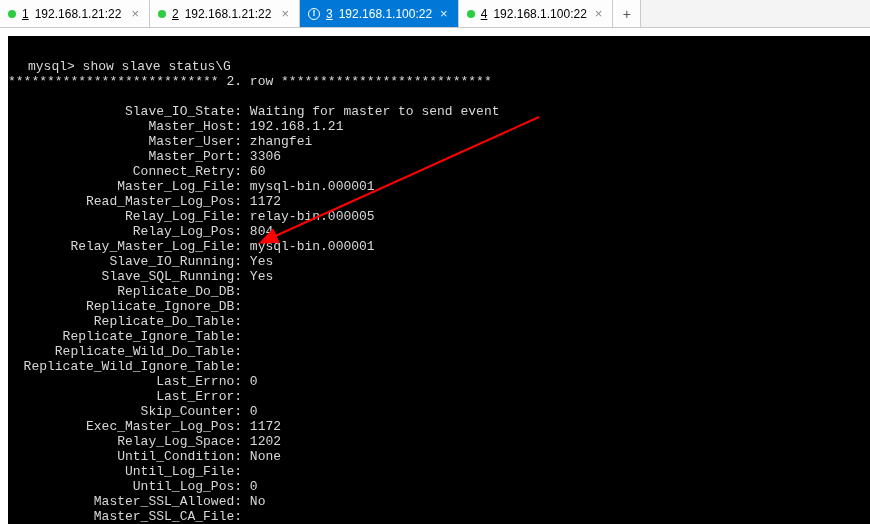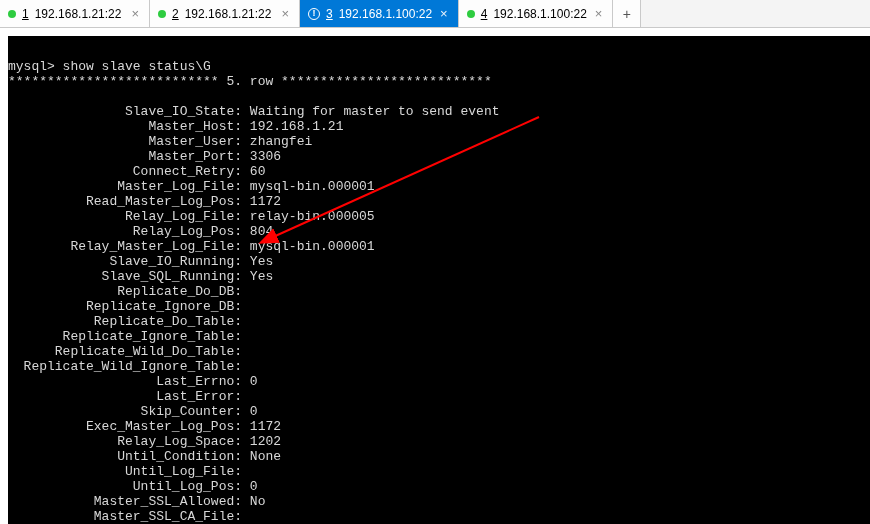--- a/index.html
+++ b/index.html
@@ -65,21 +65,21 @@
     left: 8px; right: 0; top: 36px; bottom: 0;
     background: #000;
     color: #d8d8d8;
     font-family: Consolas, "Courier New", monospace;
     font-size: 13px;
     line-height: 15px;
     padding: 8px 0 0 0;
     white-space: pre;
     overflow: hidden;
   }
-  .terminal .prompt { color: #d8d8d8; }
+  .terminal .prompt { color: #d8d8d8; margin-left: 20px; }
   .arrow-svg {
     position:absolute;
     left:0;top:0;
     pointer-events:none;
   }
 </style>
 </head>
 <body>
 
 <div class="tabbar" id="tabbar">
@@ -105,21 +105,21 @@
       <span class="dot"></span>
       <span class="num">4</span>
       <span> 192.168.1.100:22</span>
       <span class="close">×</span>
     </div>
     <div class="newtab">+</div>
   </div>
 
 <div class="terminal">
 <span class="prompt">mysql&gt; show slave status\G</span>
-<span>*************************** 5. row ***************************</span>
+<span>*************************** 2. row ***************************</span>
 <span id="fields">
                Slave_IO_State: Waiting for master to send event
                   Master_Host: 192.168.1.21
                   Master_User: zhangfei
                   Master_Port: 3306
                 Connect_Retry: 60
               Master_Log_File: mysql-bin.000001
           Read_Master_Log_Pos: 1172
                Relay_Log_File: relay-bin.000005
                 Relay_Log_Pos: 804

